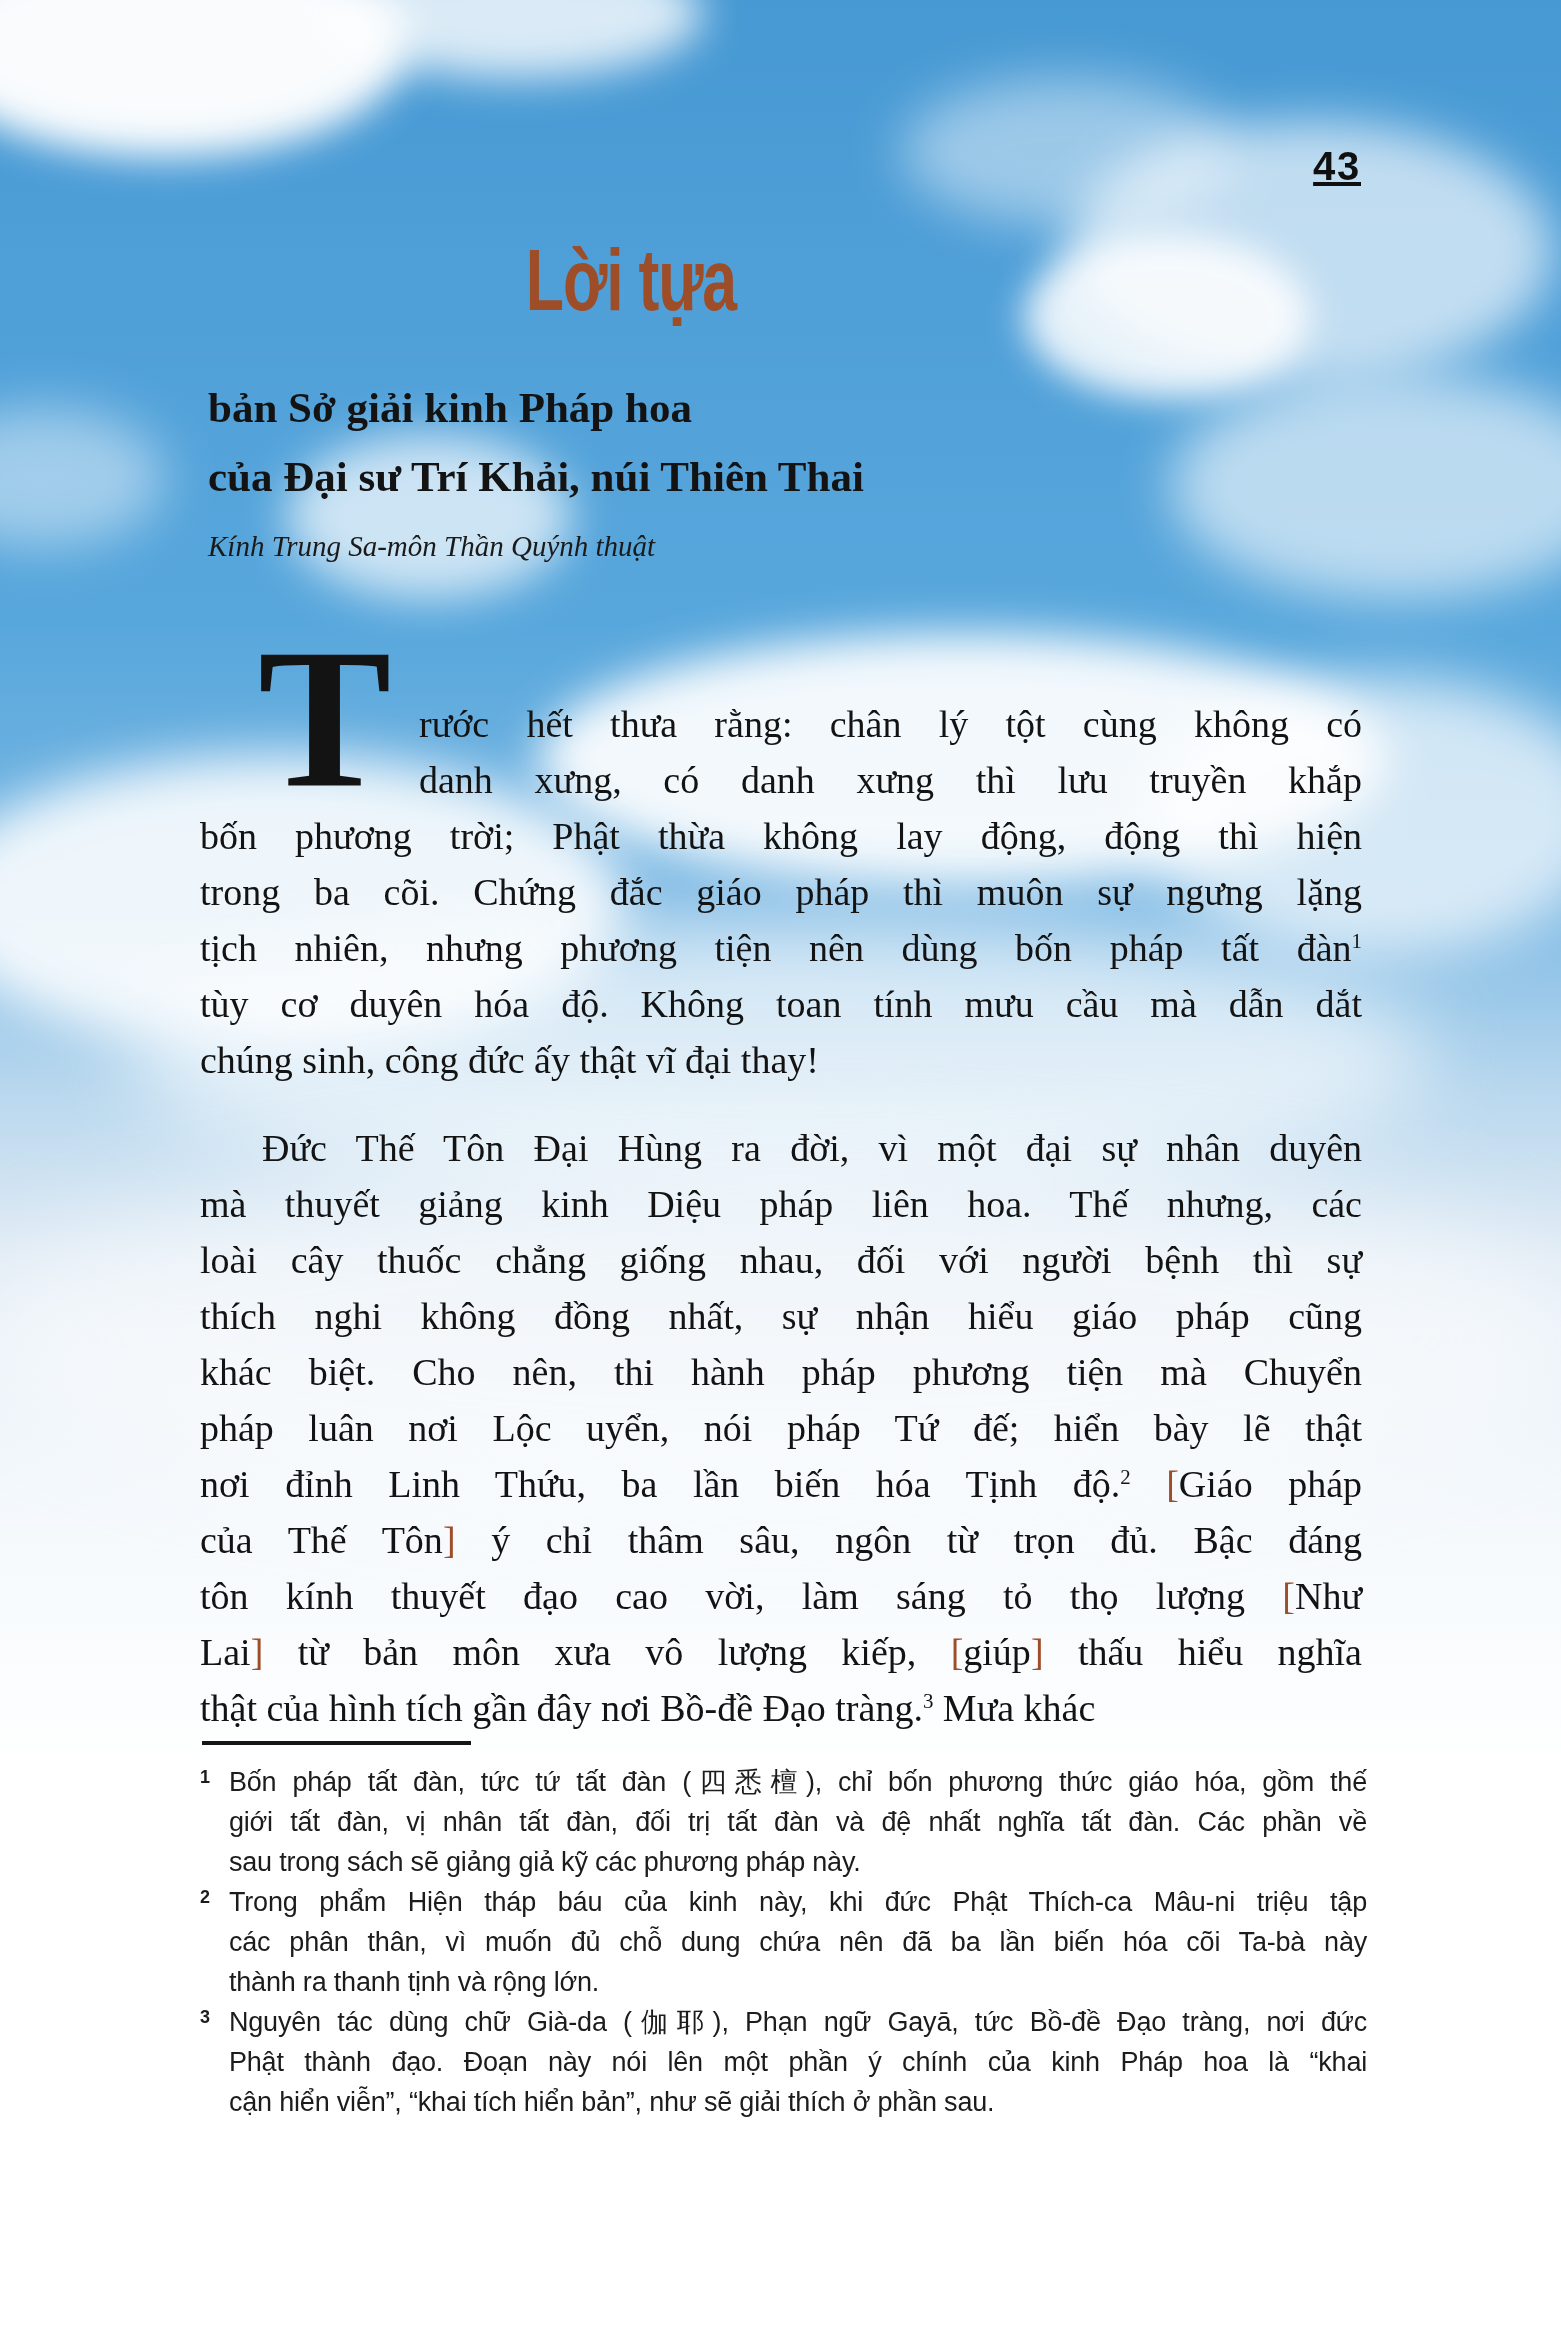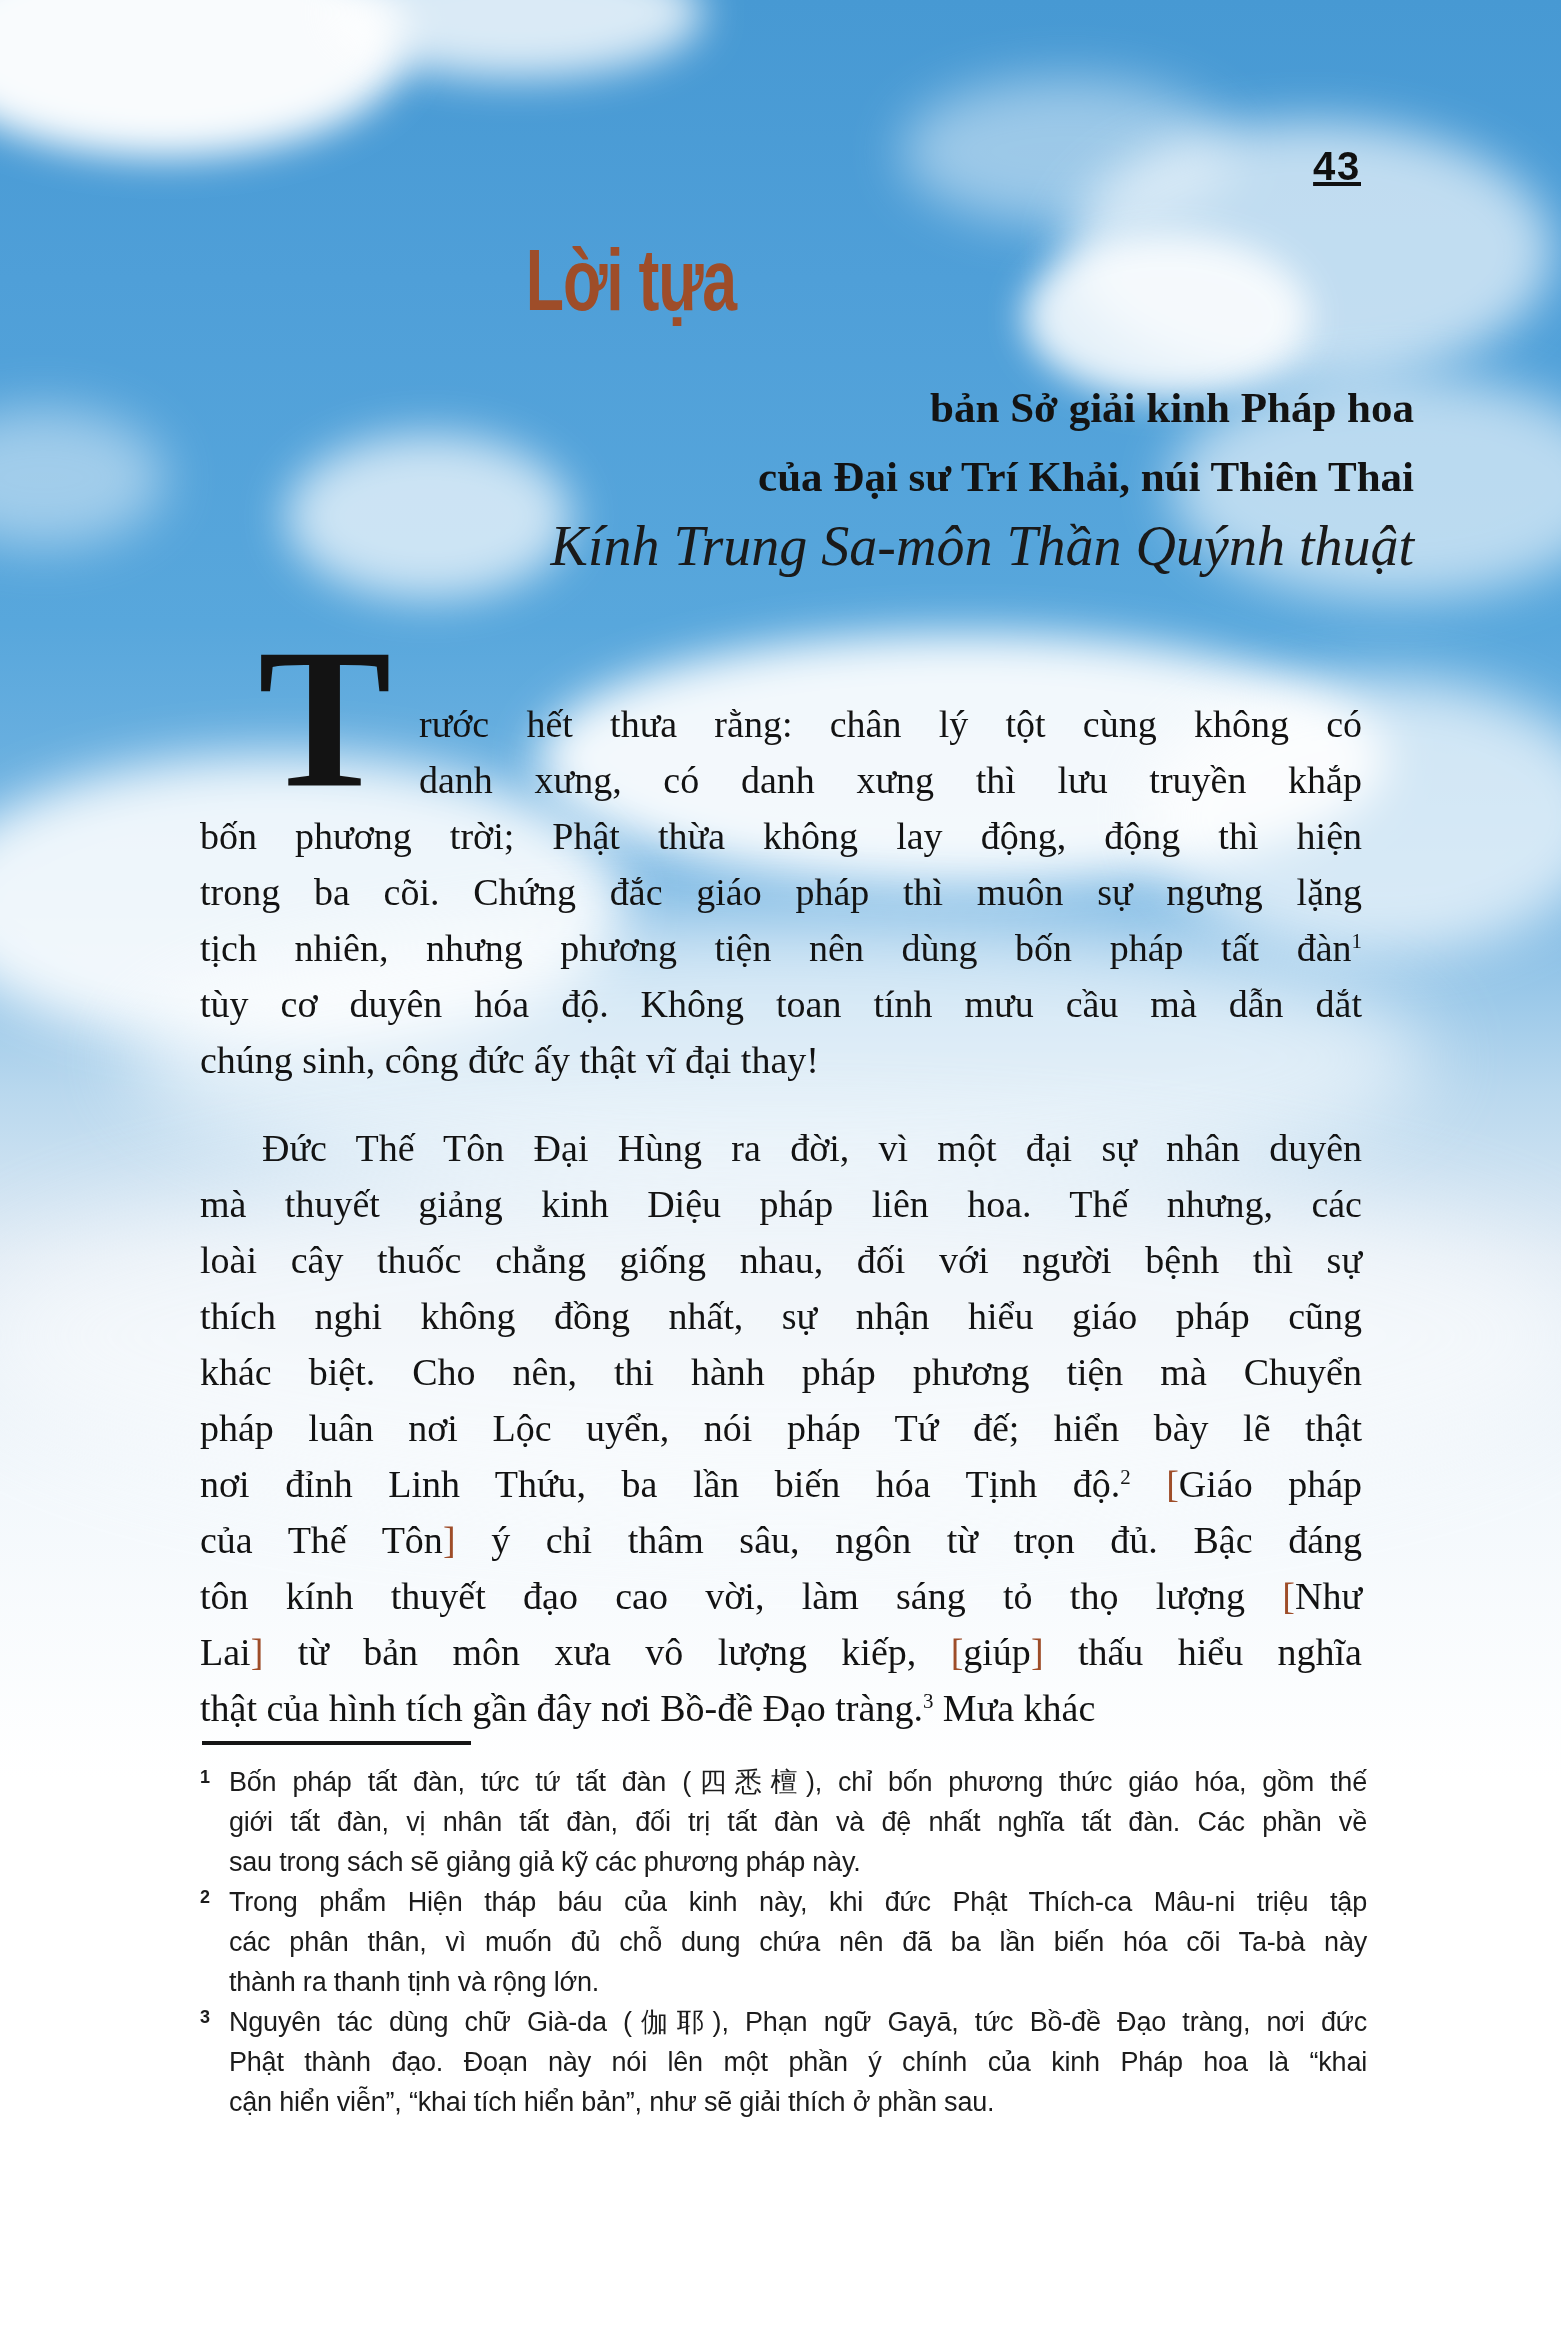--- a/index.html
+++ b/index.html
@@ -52,23 +52,23 @@
     text-align:center;
   }
   .title-inner{
     display:inline-block;
     font-family:"Liberation Sans", sans-serif;
     font-weight:700;font-size:87px;line-height:87px;
     letter-spacing:-1.7px;
     transform:scaleX(.72);transform-origin:50% 50%;
     color:#9e4d29;
   }
-  .subs{position:absolute;left:200px;width:1214px;text-align:right;}
+  .subs{position:absolute;left:208px;width:1214px;text-align:left;}
   .sub-bold{font-weight:700;font-size:43px;line-height:69px;color:#131313;}
-  .sub-italic{font-style:italic;font-size:56px;line-height:69px;color:#1a1a1a;}
+  .sub-italic{font-style:italic;font-size:29px;line-height:69px;color:#1a1a1a;}
   .s1{top:373px;} .s2{top:442px;} .s3{top:512px;}
   .subs{height:69px;}
 
   
   .dropcap{
     position:absolute;left:258px;top:618px;
     font:700 200px/1 "Liberation Serif", serif;
     color:#131313;
   }
   .para{position:absolute;left:200px;width:1162px;}

